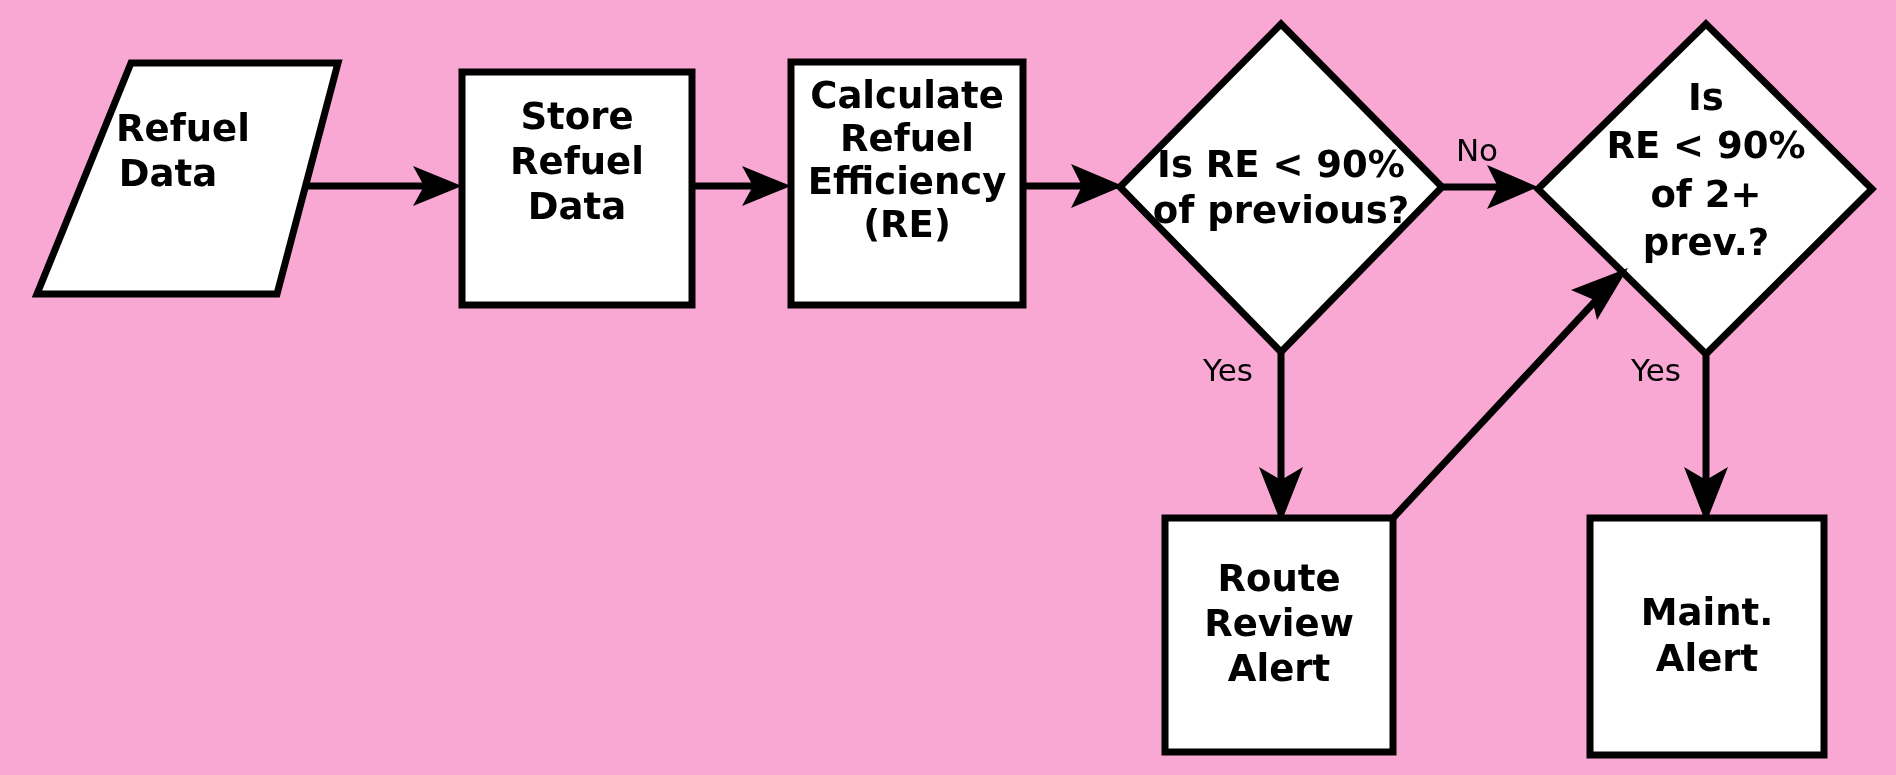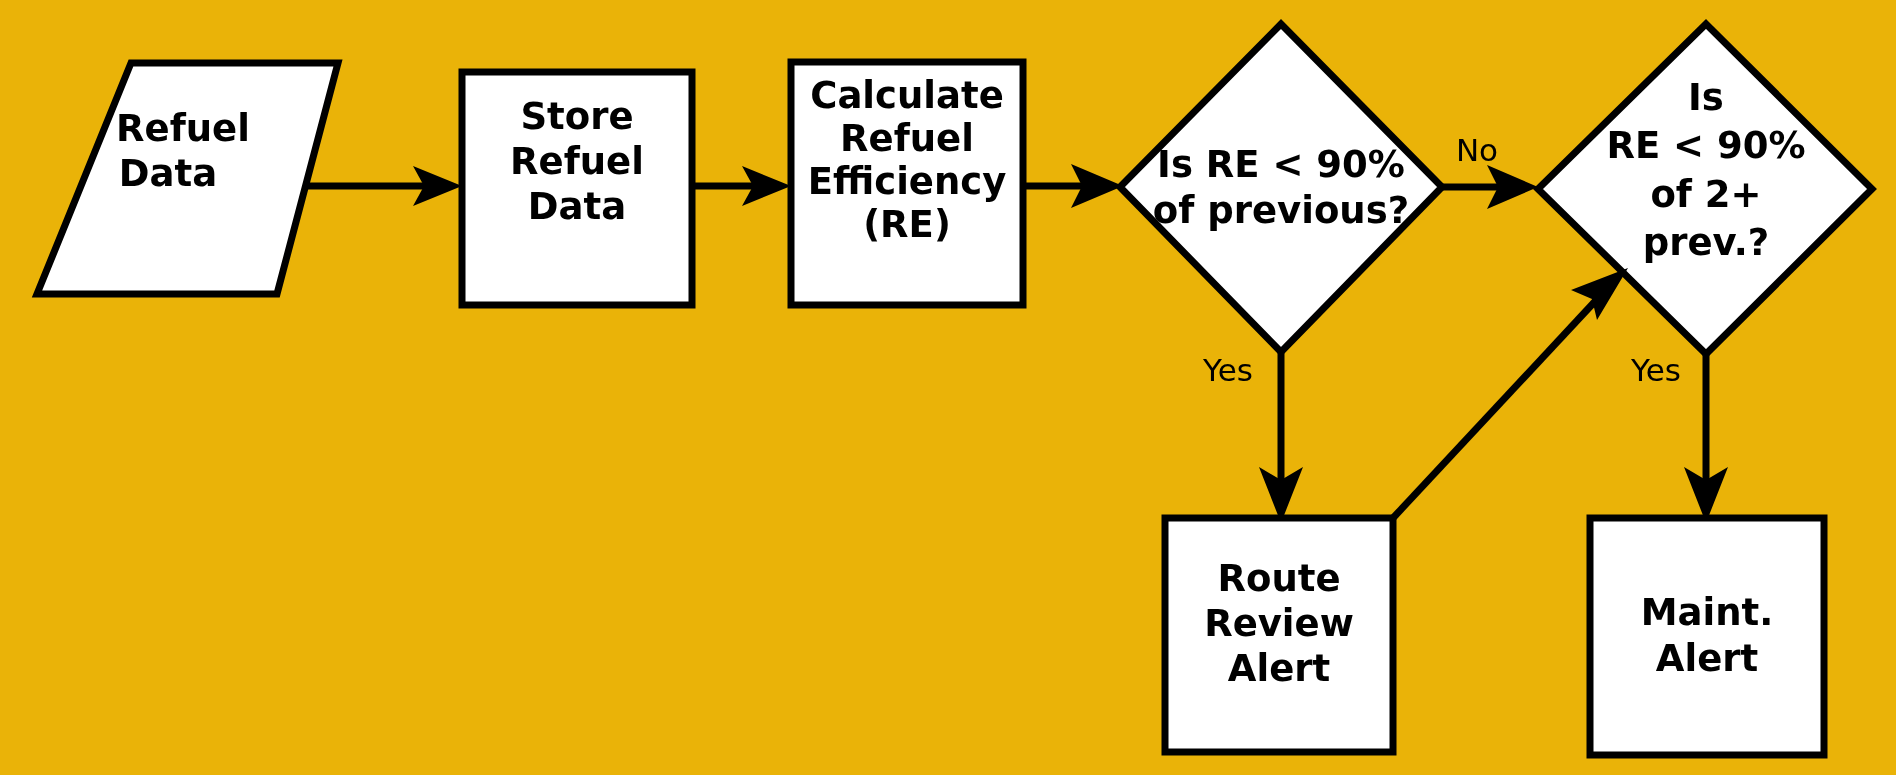--- a/index.html
+++ b/index.html
@@ -11,21 +11,21 @@
   body {
     font-family: "DejaVu Sans", "Liberation Sans", sans-serif;
     width: 1896px;
     height: 775px;
     overflow: hidden;
   }
   #flowchart-root {
     position: relative;
     width: 1896px;
     height: 775px;
-    background: #eab308;
+    background: #f9a8d4;
   }
   svg.diagram {
     display: block;
     width: 1896px;
     height: 775px;
   }
   .shape-outline {
     fill: #ffffff;
     stroke: #000000;
     stroke-width: 7;

